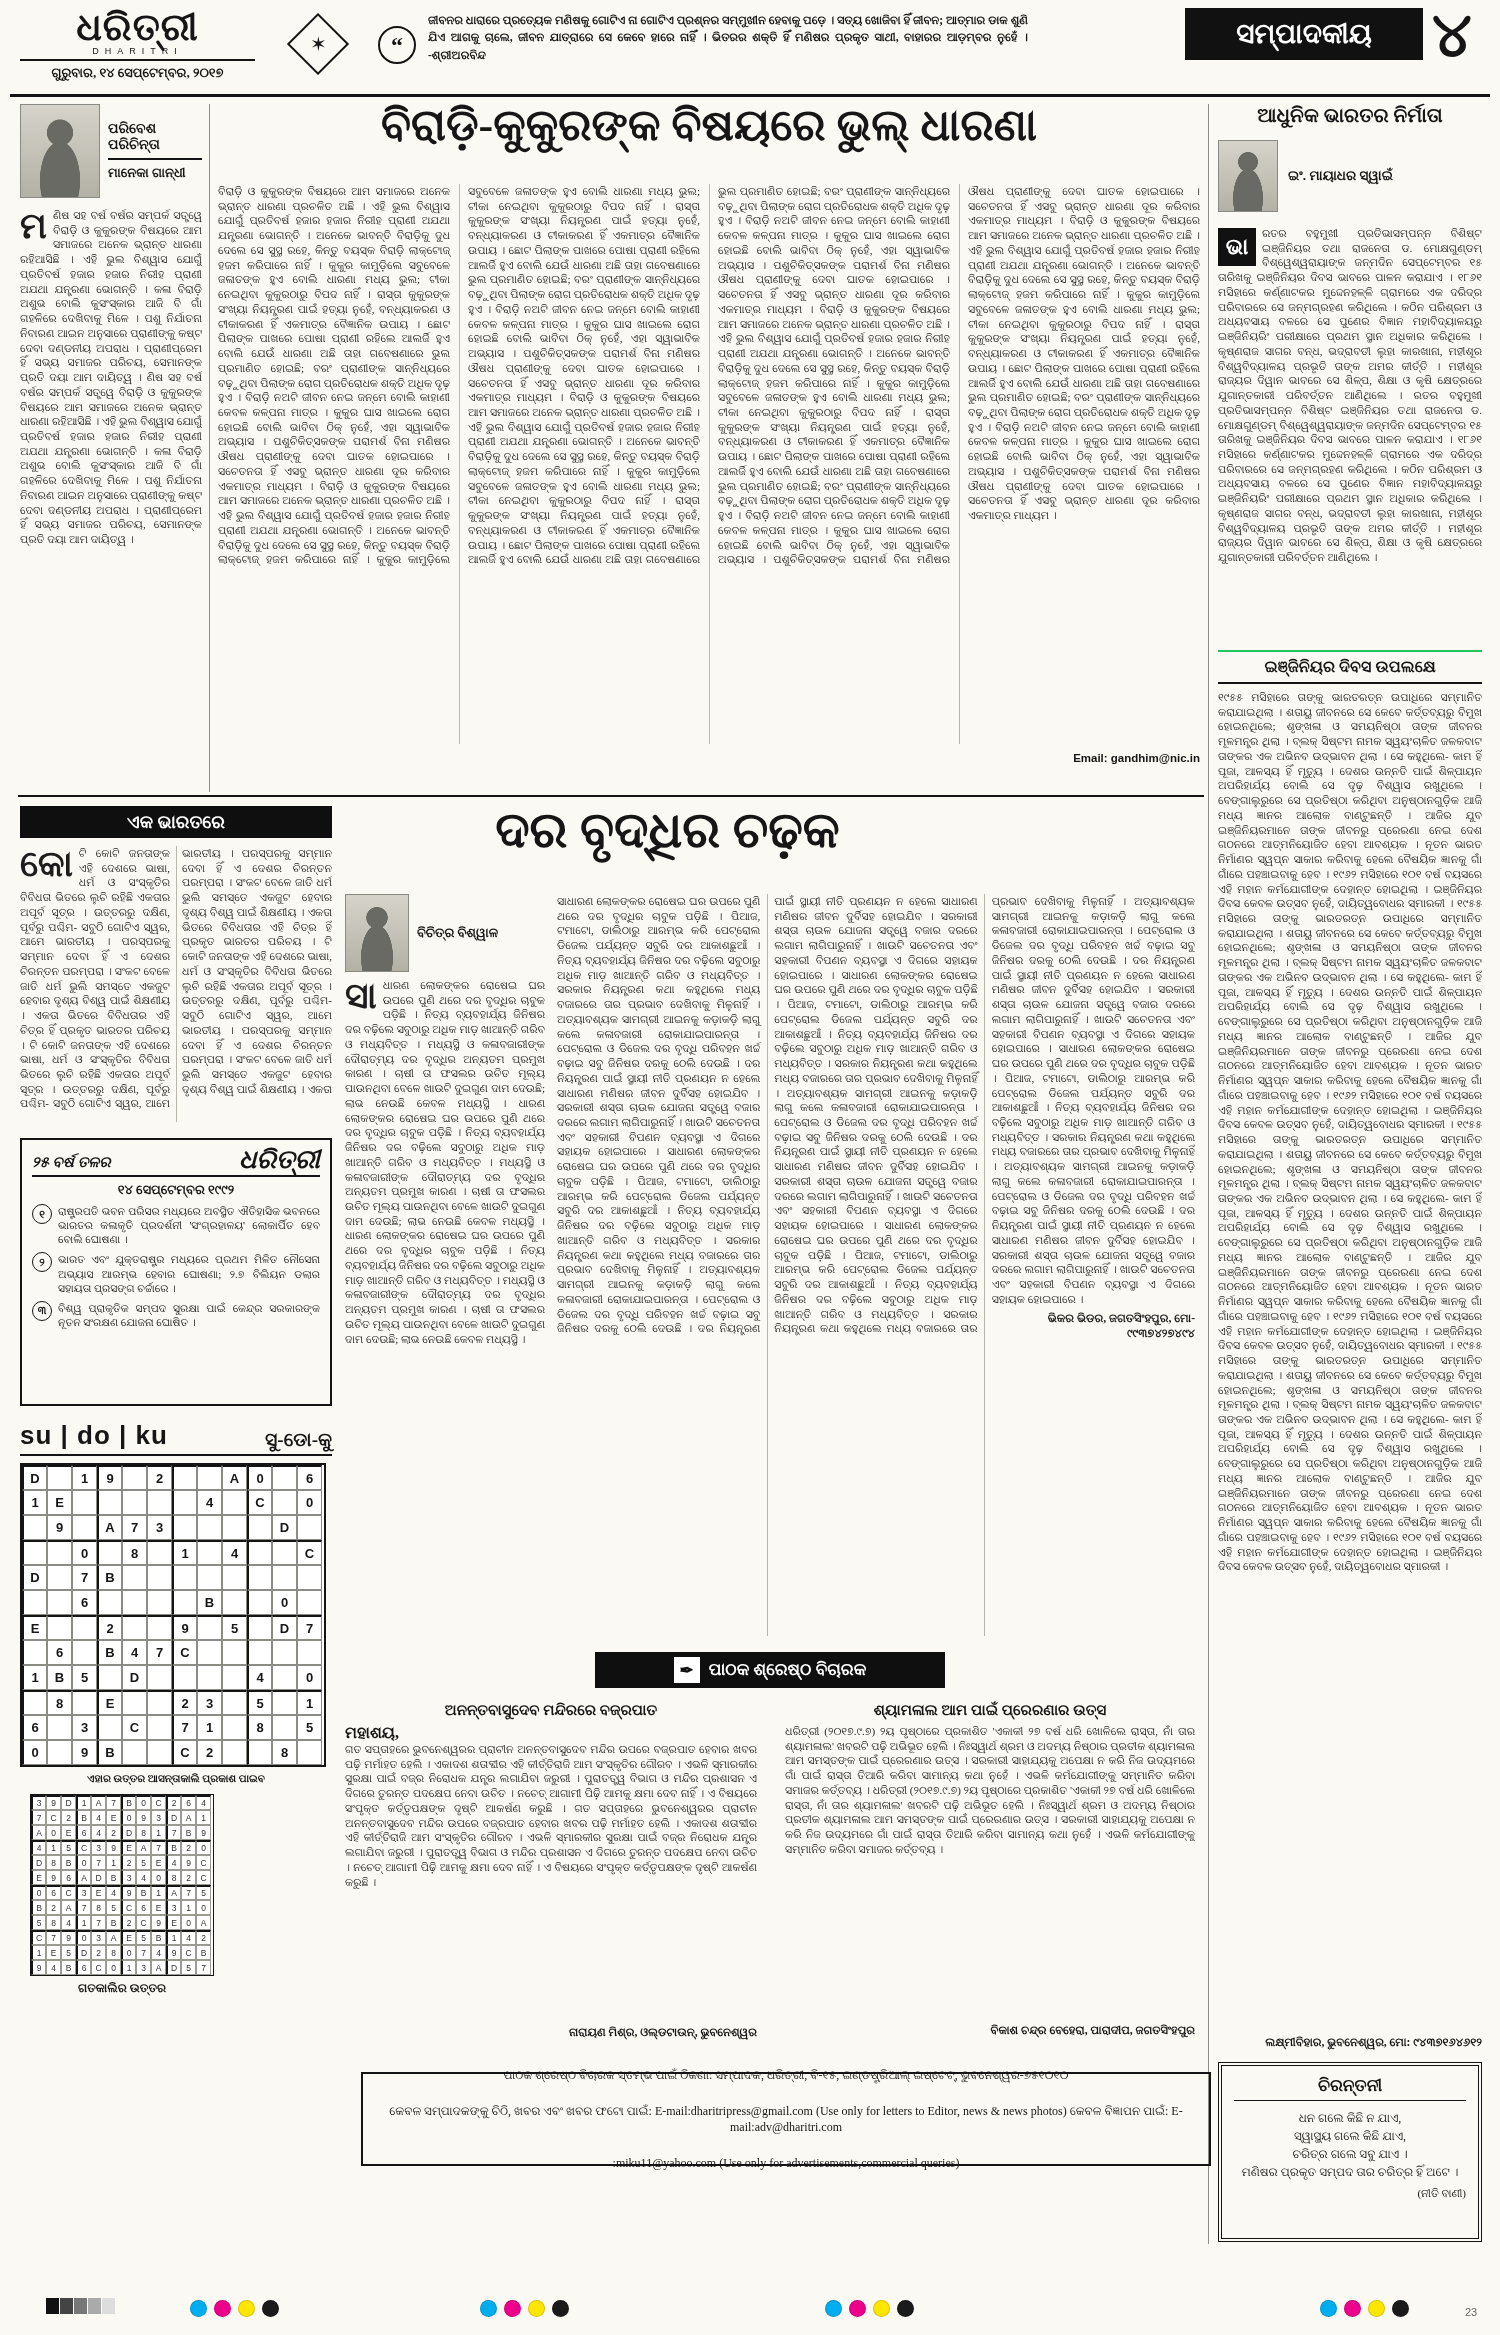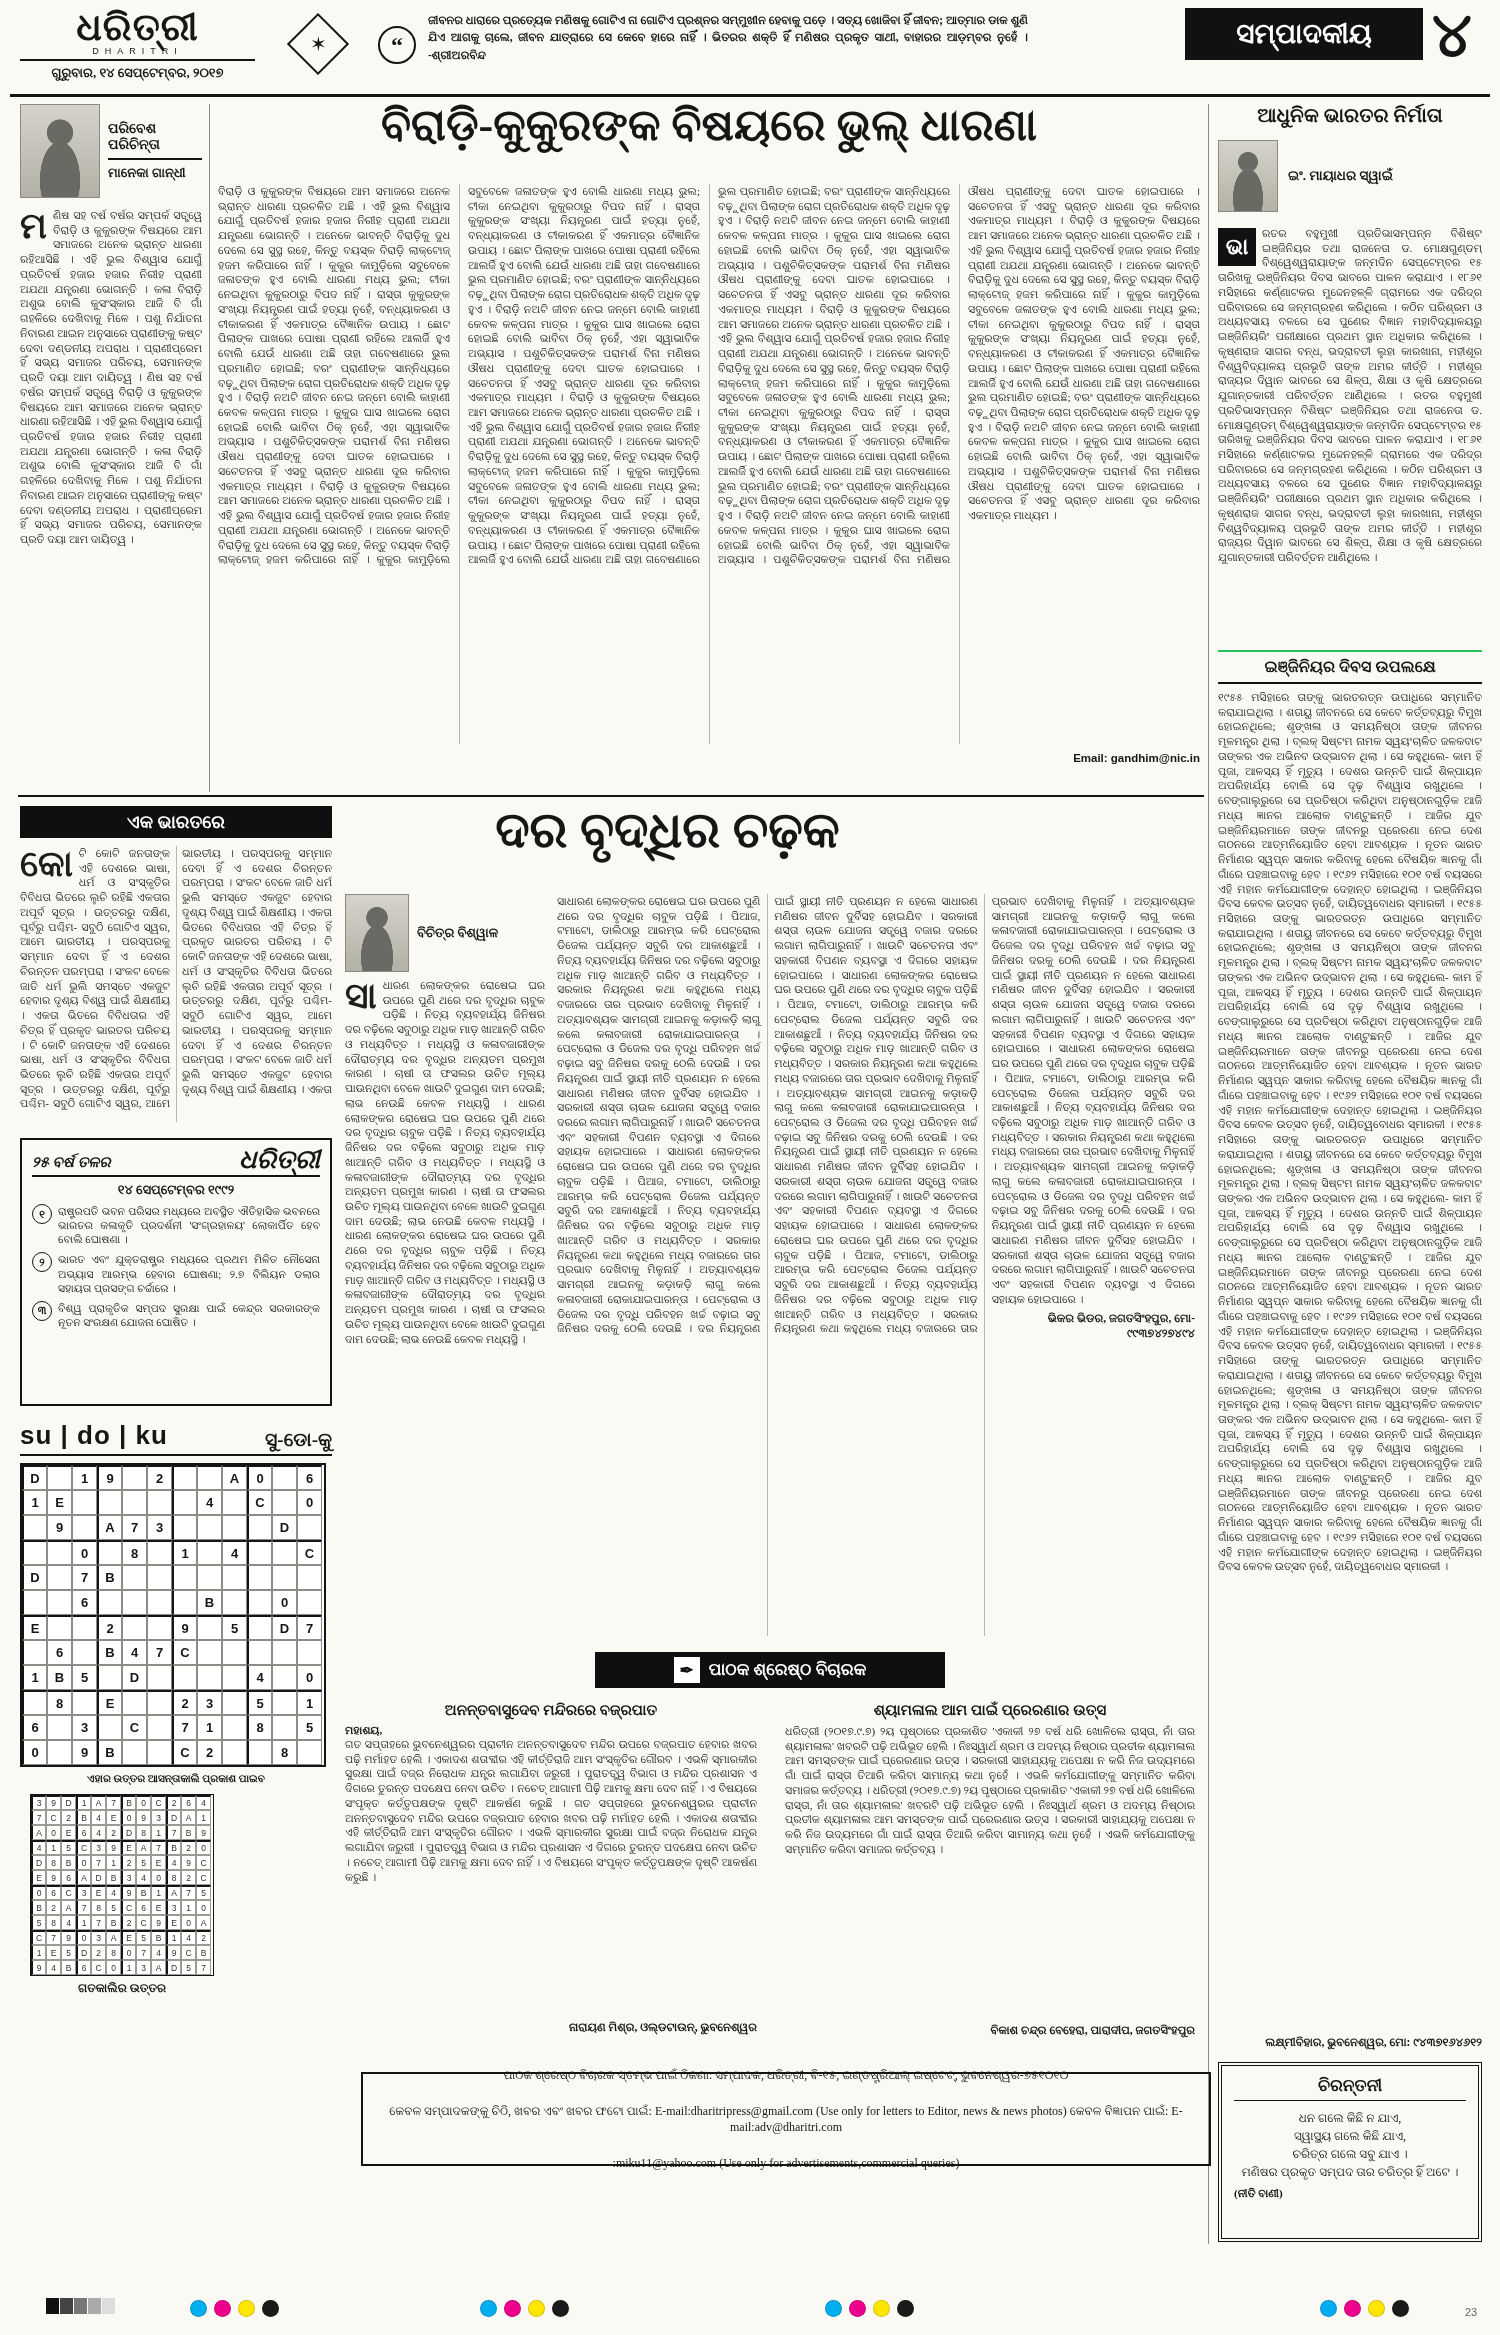--- a/index.html
+++ b/index.html
@@ -59,21 +59,21 @@
   .pen-box{width:26px;height:26px;background:#fff;color:#111;display:flex;align-items:center;justify-content:center;font-size:17px;margin-right:9px;}
   .lt-title{font-size:15px;font-weight:bold;text-align:center;margin-bottom:5px;}
   .sig{font-weight:bold;font-size:11.5px;text-align:right;margin-top:4px;}
   
   .fbox{border:2px solid #141414;padding:2px 16px;display:flex;flex-direction:column;justify-content:center;gap:20px;margin-left:16px;}
   .fbox div{font-size:12px;text-align:center;line-height:1.35;}
   
   .chi{border:4px double #141414;padding:10px 12px;box-sizing:border-box;}
   .chi-title{font-size:17px;font-weight:bold;text-align:center;border-bottom:1px solid #141414;padding-bottom:4px;}
   .chi-verse{font-size:12px;line-height:1.5;text-align:center;margin-top:8px;}
-  .chi-att{font-size:11px;font-weight:bold;text-align:left;margin-top:6px;}
+  .chi-att{font-size:11px;font-weight:normal;text-align:right;margin-top:6px;}
   
   .reg-dot{display:inline-block;width:15px;height:15px;border-radius:50%;margin-right:7px;border:1px solid rgba(0,0,0,.15);}
   .gs-step{display:inline-block;width:13px;height:16px;margin-right:1px;}
   .vline{background:#8d8b83;}
 </style>
 </head>
 <body>
 
 <div id="page">
 
@@ -508,21 +508,21 @@
     <div class="sig">ଭିକର ଭିଡର, ଜଗତସିଂହପୁର, ମୋ- ୯୯୩୭୪୨୭୪୯୪</div>
   </div>
 
   <div class="abs banner" style="left:595px;top:1652px;width:350px;height:36px;font-size:17px;">
     <span class="pen-box">✒</span>
     <span>ପାଠକ ଶ୍ରେଷ୍ଠ ବିଚାରକ</span>
   </div>
 
   <div class="abs" style="left:345px;top:1702px;width:412px;height:360px;">
     <div class="lt-title">ଅନନ୍ତବାସୁଦେବ ମନ୍ଦିରରେ ବଜ୍ରପାତ</div>
-    <div class="bold" style="font-size:11px;">ମହାଶୟ,</div>
+    <div class="bold" style="font-size:16px;">ମହାଶୟ,</div>
     <div class="jt" style="height:280px;">
       <span>ଗତ ସପ୍ତାହରେ ଭୁବନେଶ୍ୱରର ପ୍ରାଚୀନ ଅନନ୍ତବାସୁଦେବ ମନ୍ଦିର ଉପରେ ବଜ୍ରପାତ ହେବାର ଖବର ପଢ଼ି ମର୍ମାହତ ହେଲି । ଏକାଦଶ ଶତାବ୍ଦୀର ଏହି କୀର୍ତ୍ତିରାଜି ଆମ ସଂସ୍କୃତିର ଗୌରବ । ଏଭଳି ସ୍ମାରକୀର ସୁରକ୍ଷା ପାଇଁ ବଜ୍ର ନିରୋଧକ ଯନ୍ତ୍ର ଲଗାଯିବା ଜରୁରୀ । ପୁରାତତ୍ତ୍ୱ ବିଭାଗ ଓ ମନ୍ଦିର ପ୍ରଶାସନ ଏ ଦିଗରେ ତୁରନ୍ତ ପଦକ୍ଷେପ ନେବା ଉଚିତ । ନଚେତ୍ ଆଗାମୀ ପିଢ଼ି ଆମକୁ କ୍ଷମା ଦେବ ନାହିଁ । ଏ ବିଷୟରେ ସଂପୃକ୍ତ କର୍ତ୍ତୃପକ୍ଷଙ୍କ ଦୃଷ୍ଟି ଆକର୍ଷଣ କରୁଛି । ଗତ ସପ୍ତାହରେ ଭୁବନେଶ୍ୱରର ପ୍ରାଚୀନ ଅନନ୍ତବାସୁଦେବ ମନ୍ଦିର ଉପରେ ବଜ୍ରପାତ ହେବାର ଖବର ପଢ଼ି ମର୍ମାହତ ହେଲି । ଏକାଦଶ ଶତାବ୍ଦୀର ଏହି କୀର୍ତ୍ତିରାଜି ଆମ ସଂସ୍କୃତିର ଗୌରବ । ଏଭଳି ସ୍ମାରକୀର ସୁରକ୍ଷା ପାଇଁ ବଜ୍ର ନିରୋଧକ ଯନ୍ତ୍ର ଲଗାଯିବା ଜରୁରୀ । ପୁରାତତ୍ତ୍ୱ ବିଭାଗ ଓ ମନ୍ଦିର ପ୍ରଶାସନ ଏ ଦିଗରେ ତୁରନ୍ତ ପଦକ୍ଷେପ ନେବା ଉଚିତ । ନଚେତ୍ ଆଗାମୀ ପିଢ଼ି ଆମକୁ କ୍ଷମା ଦେବ ନାହିଁ । ଏ ବିଷୟରେ ସଂପୃକ୍ତ କର୍ତ୍ତୃପକ୍ଷଙ୍କ ଦୃଷ୍ଟି ଆକର୍ଷଣ କରୁଛି ।</span>
     </div>
     <div class="sig">ନାରାୟଣ ମିଶ୍ର, ଓଲ୍ଡଟାଉନ୍, ଭୁବନେଶ୍ୱର</div>
   </div>
 
   <div class="abs" style="left:785px;top:1702px;width:410px;height:360px;">
     <div class="lt-title">ଶ୍ୟାମଳାଲ ଆମ ପାଇଁ ପ୍ରେରଣାର ଉତ୍ସ</div>
     <div class="jt" style="height:296px;">
       <span>ଧରିତ୍ରୀ (୨୦୧୭.୯.୭) ୨ୟ ପୃଷ୍ଠାରେ ପ୍ରକାଶିତ 'ଏକାକୀ ୨୭ ବର୍ଷ ଧରି ଖୋଳିଲେ ରାସ୍ତା, ନାଁ ତାର ଶ୍ୟାମଳାଲ' ଖବରଟି ପଢ଼ି ଅଭିଭୂତ ହେଲି । ନିଃସ୍ୱାର୍ଥ ଶ୍ରମ ଓ ଅଦମ୍ୟ ନିଷ୍ଠାର ପ୍ରତୀକ ଶ୍ୟାମଳାଲ ଆମ ସମସ୍ତଙ୍କ ପାଇଁ ପ୍ରେରଣାର ଉତ୍ସ । ସରକାରୀ ସାହାଯ୍ୟକୁ ଅପେକ୍ଷା ନ କରି ନିଜ ଉଦ୍ୟମରେ ଗାଁ ପାଇଁ ରାସ୍ତା ତିଆରି କରିବା ସାମାନ୍ୟ କଥା ନୁହେଁ । ଏଭଳି କର୍ମଯୋଗୀଙ୍କୁ ସମ୍ମାନିତ କରିବା ସମାଜର କର୍ତ୍ତବ୍ୟ । ଧରିତ୍ରୀ (୨୦୧୭.୯.୭) ୨ୟ ପୃଷ୍ଠାରେ ପ୍ରକାଶିତ 'ଏକାକୀ ୨୭ ବର୍ଷ ଧରି ଖୋଳିଲେ ରାସ୍ତା, ନାଁ ତାର ଶ୍ୟାମଳାଲ' ଖବରଟି ପଢ଼ି ଅଭିଭୂତ ହେଲି । ନିଃସ୍ୱାର୍ଥ ଶ୍ରମ ଓ ଅଦମ୍ୟ ନିଷ୍ଠାର ପ୍ରତୀକ ଶ୍ୟାମଳାଲ ଆମ ସମସ୍ତଙ୍କ ପାଇଁ ପ୍ରେରଣାର ଉତ୍ସ । ସରକାରୀ ସାହାଯ୍ୟକୁ ଅପେକ୍ଷା ନ କରି ନିଜ ଉଦ୍ୟମରେ ଗାଁ ପାଇଁ ରାସ୍ତା ତିଆରି କରିବା ସାମାନ୍ୟ କଥା ନୁହେଁ । ଏଭଳି କର୍ମଯୋଗୀଙ୍କୁ ସମ୍ମାନିତ କରିବା ସମାଜର କର୍ତ୍ତବ୍ୟ ।</span>

